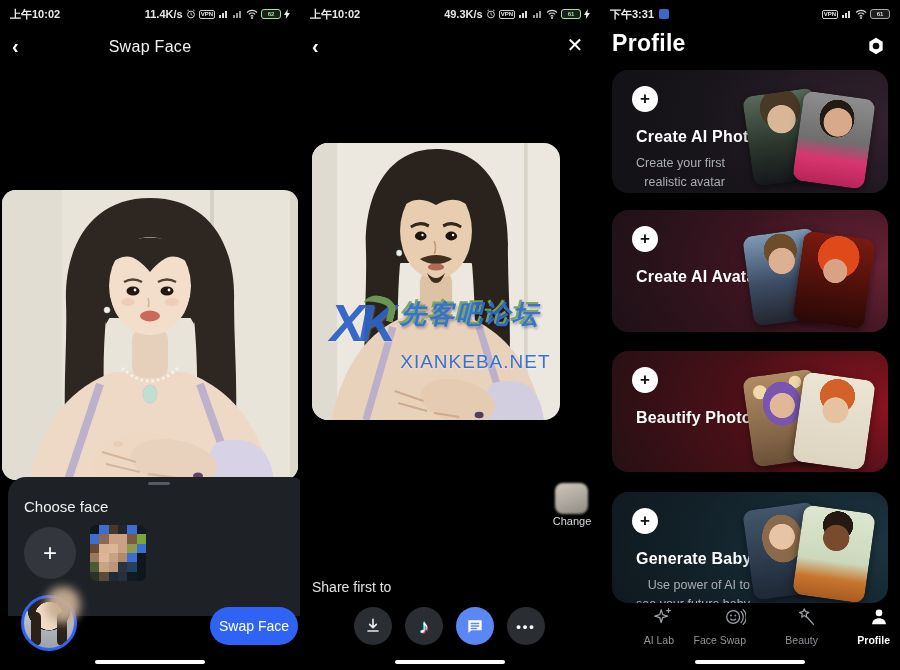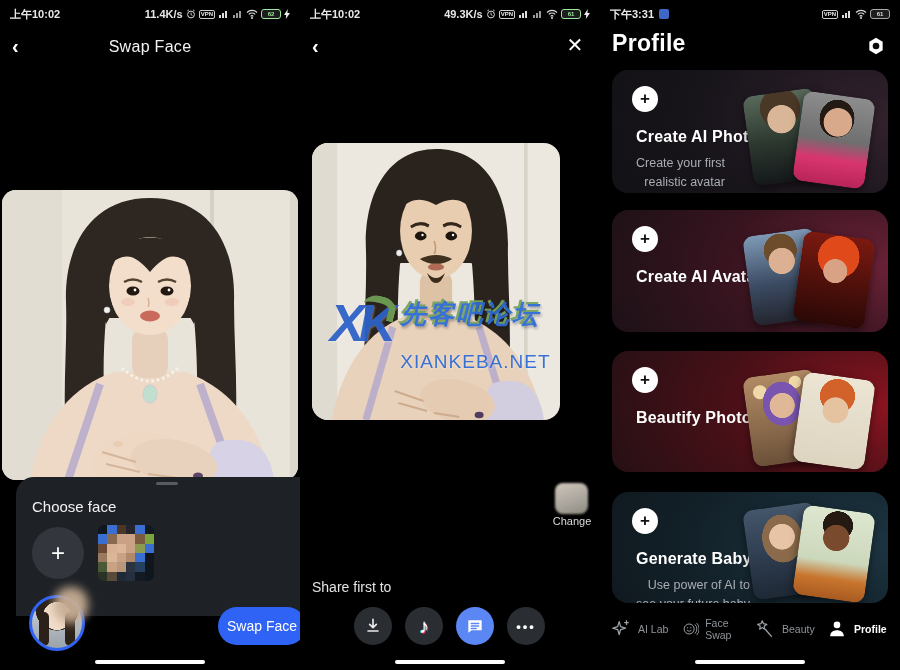--- a/index.html
+++ b/index.html
@@ -19,21 +19,21 @@
 
   
   .hdr-back{position:absolute;top:36px;left:12px;width:22px;height:22px;color:#fff;font-size:20px;line-height:20px;font-weight:bold;}
   .hdr-close{position:absolute;top:34px;right:14px;width:22px;height:22px;color:#fff;font-size:20px;line-height:22px;text-align:center;}
   .hdr-title{position:absolute;top:38px;left:0;right:0;text-align:center;color:#f2f2f2;font-size:16px;letter-spacing:.3px;}
   .profile-title{position:absolute;top:30px;left:12px;color:#fff;font-size:23px;font-weight:bold;letter-spacing:.3px;}
   .gear{position:absolute;top:36px;right:14px;width:20px;height:20px;}
 
   
   .photo-left{position:absolute;left:2px;top:190px;width:296px;height:290px;border-radius:14px;overflow:hidden;}
-  .sheet{position:absolute;left:16px;top:477px;width:300px;height:139px;background:#1e2126;border-radius:18px 18px 0 0;padding-left:29px;}
+  .sheet{position:absolute;left:8px;top:477px;width:300px;height:139px;background:#1e2126;border-radius:18px 18px 0 0;padding-left:29px;}
   .sheet-handle{position:absolute;left:140px;top:5px;width:22px;height:3px;border-radius:2px;background:#585c62;}
   .choose-label{position:absolute;left:16px;top:21px;color:#f0f0f0;font-size:15px;}
   .plus-circle{position:absolute;left:16px;top:50px;width:52px;height:52px;border-radius:50%;background:#33373d;color:#fff;font-size:24px;font-weight:300;display:flex;align-items:center;justify-content:center;}
   .mosaic{position:absolute;left:82px;top:48px;width:56px;height:56px;border-radius:6px;overflow:hidden;display:grid;grid-template-columns:repeat(6,1fr);grid-template-rows:repeat(6,1fr);}
   .avatar{position:absolute;left:13px;top:118px;width:56px;height:56px;border-radius:50%;border:3px solid #2e63f6;background:radial-gradient(circle at 50% 36%,#f0dcc8 0 34%,transparent 35%),radial-gradient(circle at 50% 22%,#2b2119 0 46%,transparent 47%),linear-gradient(180deg,#cfd4d8,#9aa2ab);overflow:hidden;}
   .avatar .hairL{position:absolute;left:7px;top:14px;width:10px;height:34px;background:#2b2119;border-radius:5px;}
   .avatar .hairR{position:absolute;right:7px;top:14px;width:10px;height:34px;background:#2b2119;border-radius:5px;}
   .avatar-blur{position:absolute;left:38px;top:110px;width:34px;height:36px;border-radius:45%;background:#c7ad93;filter:blur(5px);opacity:.95;}
   .swap-btn{position:absolute;left:202px;top:130px;width:88px;height:38px;border-radius:19px;background:#2e63f6;color:#fff;font-size:14px;border:none;display:flex;align-items:center;justify-content:center;}
   .home-bar{position:absolute;left:95px;top:660px;width:110px;height:4px;border-radius:2px;background:#fff;}
@@ -71,21 +71,21 @@
   .c4{top:492px;height:111px;background:radial-gradient(130% 170% at 90% 45%,#1d3643 0%,#122028 50%,#0e1216 100%);}
   .p-c1a{background:radial-gradient(circle at 50% 30%,#d9b697 0 19%,transparent 20%),radial-gradient(circle at 50% 18%,#4a3826 0 24%,transparent 25%),linear-gradient(180deg,#57695a 0%,#2c372e 55%,#14181a 100%);}
   .p-c1b{background:radial-gradient(circle at 52% 30%,#d9a98c 0 19%,transparent 20%),radial-gradient(ellipse 46% 40% at 50% 26%,#241a14 0 52%,transparent 53%),linear-gradient(180deg,#8d8d8d 0%,#6f6f6f 50%,#d8356f 72%,#b82458 100%);}
   .p-c2a{background:radial-gradient(circle at 50% 32%,#dcb193 0 18%,transparent 19%),radial-gradient(ellipse 42% 34% at 50% 20%,#6d4c2c 0 54%,transparent 55%),linear-gradient(180deg,#7e99b5 0%,#3c4c64 55%,#23252e 100%);}
   .p-c2b{background:radial-gradient(circle at 50% 40%,#d9a284 0 18%,transparent 19%),radial-gradient(ellipse 52% 42% at 52% 24%,#e04a1a 0 55%,transparent 56%),linear-gradient(180deg,#7a1a10 0%,#4a0f0a 60%,#2a0806 100%);}
   .p-c3a{background:radial-gradient(circle at 50% 36%,#e0b898 0 18%,transparent 19%),radial-gradient(ellipse 48% 44% at 50% 34%,#7a55b0 0 55%,transparent 56%),radial-gradient(circle at 22% 18%,#f0d9a8 0 7%,transparent 8%),radial-gradient(circle at 72% 12%,#f0d9a8 0 6%,transparent 7%),linear-gradient(180deg,#b08a64 0%,#8a6a4c 60%,#6a5038 100%);}
   .p-c3b{background:radial-gradient(circle at 50% 38%,#e5c2a0 0 19%,transparent 20%),radial-gradient(ellipse 44% 34% at 50% 22%,#d2622a 0 55%,transparent 56%),linear-gradient(180deg,#ece5d4 0%,#ddd4c0 100%);}
   .p-c4a{background:radial-gradient(circle at 50% 34%,#e8c4a6 0 18%,transparent 19%),radial-gradient(ellipse 50% 48% at 50% 36%,#8a6a4a 0 55%,transparent 56%),linear-gradient(180deg,#44566b 0%,#2c3a4c 60%,#1e2835 100%);}
   .p-c4b{background:radial-gradient(circle at 50% 32%,#7a4a2e 0 18%,transparent 19%),radial-gradient(ellipse 40% 30% at 50% 18%,#241a12 0 52%,transparent 53%),linear-gradient(180deg,#dde6cf 0%,#ccd8bc 58%,#c8752e 78%,#a85a20 100%);}
   .nav{position:absolute;left:0;top:600px;width:300px;height:52px;display:flex;justify-content:space-between;padding:0 10px;}
-  .nav-item{display:flex;align-items:center;gap:6px;width:64px;padding-top:6px;}
+  .nav-item{display:flex;flex-direction:column;align-items:flex-end;gap:6px;width:64px;padding-top:6px;}
   .nav-item .lbl{font-size:10.5px;color:#8f959b;}
   .nav-item.active .lbl{color:#fff;font-weight:bold;}
 
   
   .photo-svg{display:block;width:100%;height:100%;}
 </style>
 </head>
 <body>
 
 <div class="screen">

